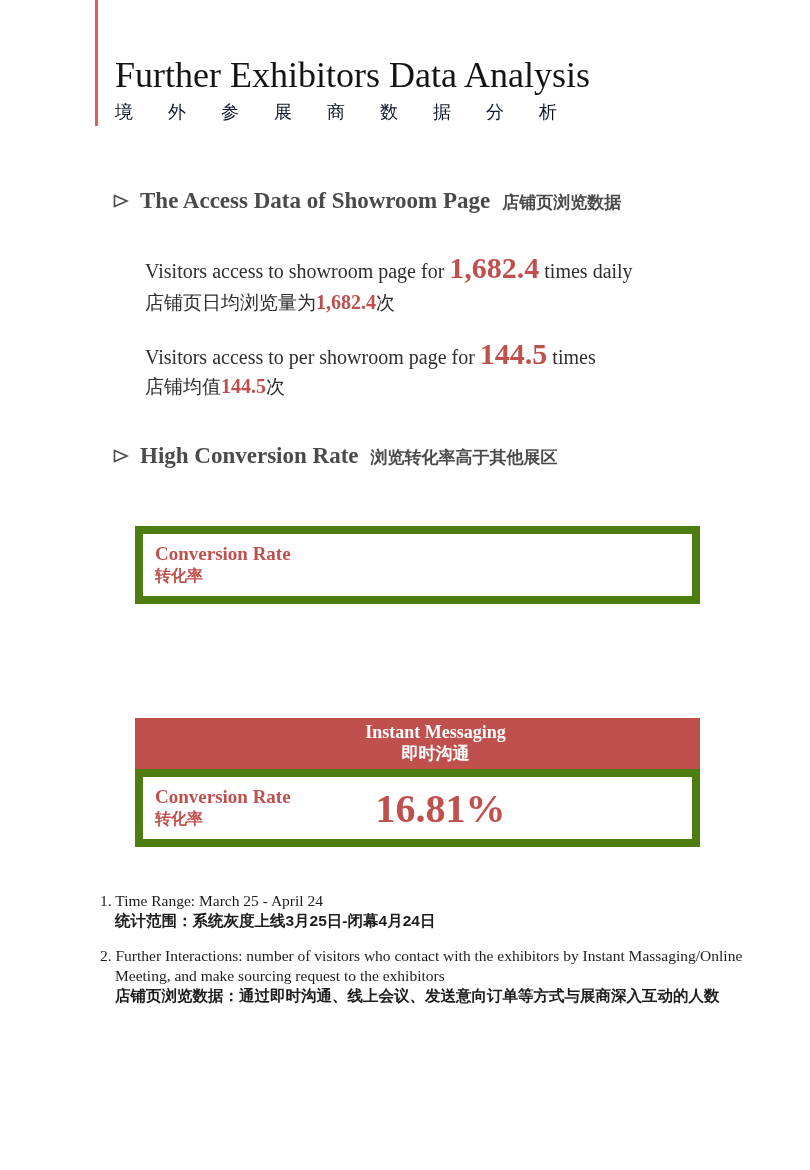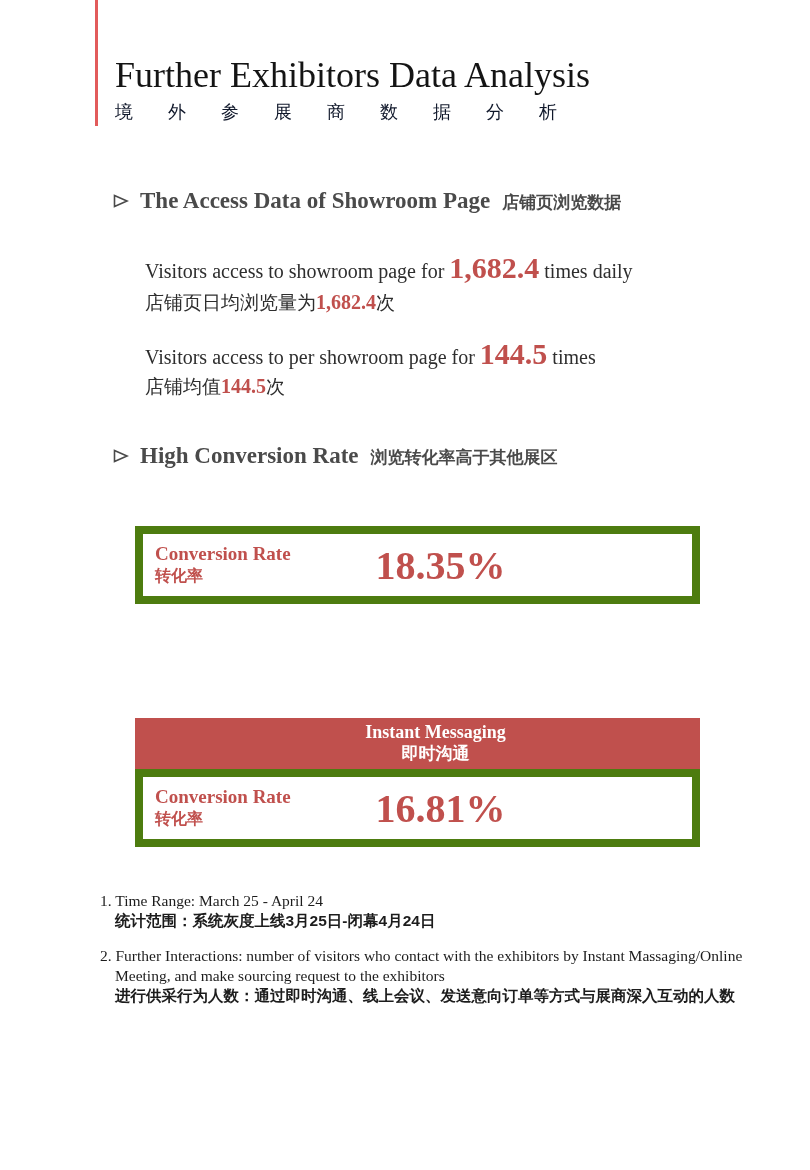--- a/index.html
+++ b/index.html
@@ -105,21 +105,20 @@
     <span class="sh-en">High Conversion Rate</span>
     <span class="sh-zh">浏览转化率高于其他展区</span>
   </div>
 
   <div class="ctable ctable-1">
     <div class="ctable-body">
       <div class="ct-label">
         <div class="ct-label-en">Conversion Rate</div>
         <div class="ct-label-zh">转化率</div>
       </div>
-      <div class="ct-value">18.35%</div>
     </div>
   </div>
 
   <div class="ctable ctable-2">
     <div class="ctable-header">
       <div class="cth-en">Instant Messaging</div>
       <div class="cth-zh">即时沟通</div>
     </div>
     <div class="ctable-body">
       <div class="ct-label">
@@ -129,16 +128,16 @@
       <div class="ct-value">16.81%</div>
     </div>
   </div>
 
   <div class="footnote footnote-1">
     <div class="fn-en">1. Time Range: March 25 - April 24</div>
     <div class="fn-zh">统计范围：系统灰度上线3月25日-闭幕4月24日</div>
   </div>
   <div class="footnote footnote-2">
     <div class="fn-en">2. Further Interactions: number of visitors who contact with the exhibitors by Instant Massaging/Online Meeting, and make sourcing request to the exhibitors</div>
-    <div class="fn-zh">进行供采行为人数：通过即时沟通、线上会议、发送意向订单等方式与展商深入互动的人数</div>
+    <div class="fn-zh">店铺页浏览数据：通过即时沟通、线上会议、发送意向订单等方式与展商深入互动的人数</div>
   </div>
 
 </div>
 
 </body></html>

